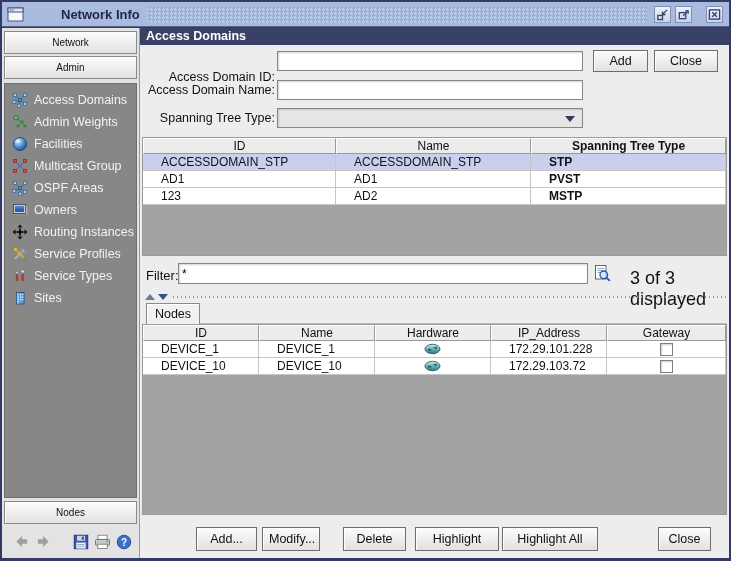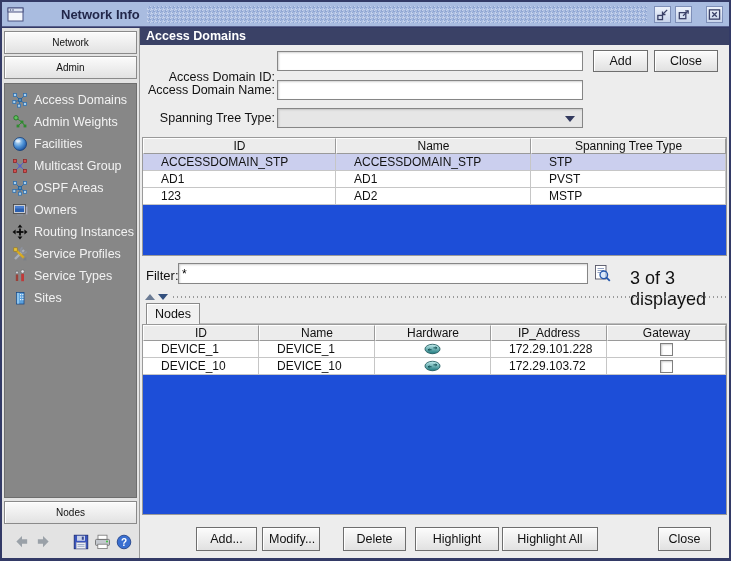--- a/index.html
+++ b/index.html
@@ -54,32 +54,32 @@
     font-family:inherit;font-size:12px;padding:0 3px;}
   .combo{position:absolute;left:137px;top:80px;width:306px;height:20px;background:#e6e6e6;
     border:1px solid #868686;box-shadow:inset 1px 1px 2px rgba(0,0,0,.15);}
   .combo-arrow{position:absolute;right:7px;top:7px;width:0;height:0;
     border-left:5px solid transparent;border-right:5px solid transparent;border-top:6px solid #333a5e;}
   .pbtn{background:linear-gradient(#fcfcfc,#e1e1e1);border:1px solid #6e6e6e;
     box-shadow:inset 1px 1px 0 #fff;font-family:inherit;font-size:12.5px;color:#111;cursor:default;}
   .btn-add{position:absolute;left:453px;top:22px;width:55px;height:22px;}
   .btn-close-top{position:absolute;left:514px;top:22px;width:64px;height:22px;}
   
-  .tbl{position:absolute;background:#1d4ed8;border:1px solid #9a9a9a;overflow:hidden;}
+  .tbl{position:absolute;background:#a3a3a3;border:1px solid #9a9a9a;overflow:hidden;}
   .tbl1{left:2px;top:109px;width:585px;height:119px;}
   .tbl2{left:2px;top:296px;width:585px;height:191px;}
   .thead{display:flex;height:16px;}
   .th{height:16px;background:#ececec;border:1px solid #9a9a9a;border-top-color:#fff;border-left-color:#fff;
     font-size:12px;text-align:center;line-height:14px;color:#111;overflow:hidden;}
   .tr{display:flex;height:17px;background:#fff;}
   .tr.sel{background:#cbcfee;}
   .td{height:17px;border-right:1px solid #c6c6c6;border-bottom:1px solid #c6c6c6;
     font-size:12px;line-height:16px;padding-left:18px;overflow:hidden;white-space:nowrap;}
   .td.center{display:flex;align-items:center;justify-content:center;padding-left:0;}
-  .c1{width:193px;flex:none;} .c2{width:195px;flex:none;} .c3{flex:1;}
+  .c1{width:193px;flex:none;} .c2{width:195px;flex:none;} .c3{flex:1;font-weight:bold;}
   .n1{width:116px;flex:none;} .nlast{flex:1;}
   .cb{appearance:none;width:13px;height:13px;background:#fff;border:1px solid #7f7f7f;
     box-shadow:inset 1px 1px 2px rgba(0,0,0,.2);margin:0;}
   
   .filter-label{position:absolute;left:6px;top:240px;font-size:13px;}
   .filter-in{position:absolute;left:38px;top:235px;width:410px;height:21px;background:#fff;
     border:1px solid #868686;box-shadow:inset 1px 1px 2px rgba(0,0,0,.18);
     font-family:inherit;font-size:12px;padding:0 3px;}
   .filter-icon{position:absolute;left:453px;top:236px;width:19px;height:19px;cursor:pointer;}
   .filter-status{position:absolute;left:490px;top:240px;width:95px;font-size:18px;color:#111;}

